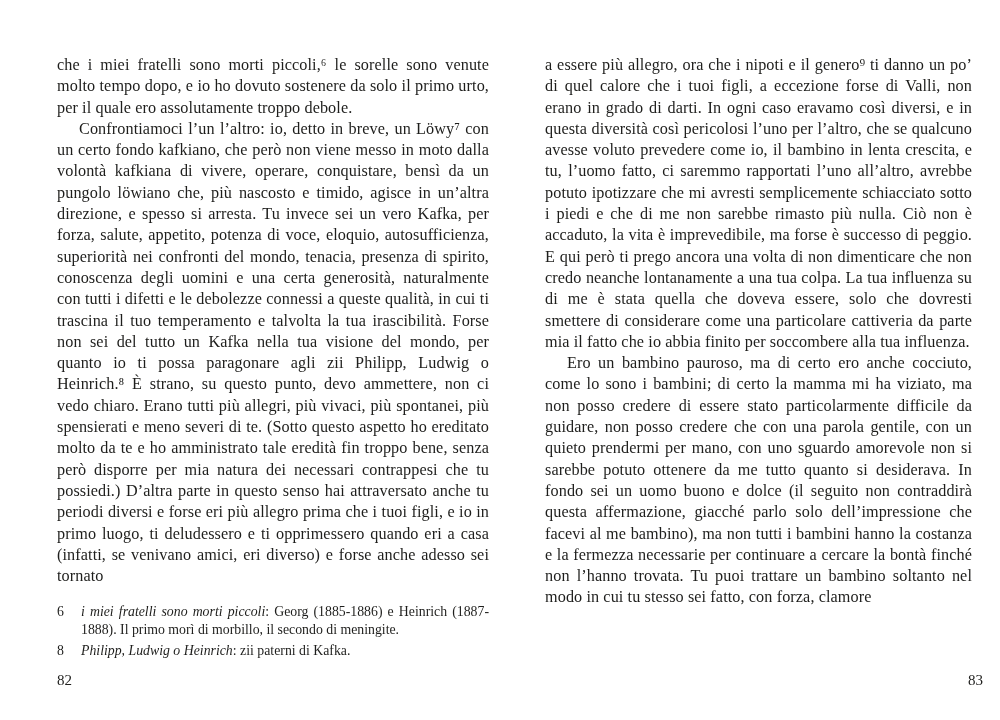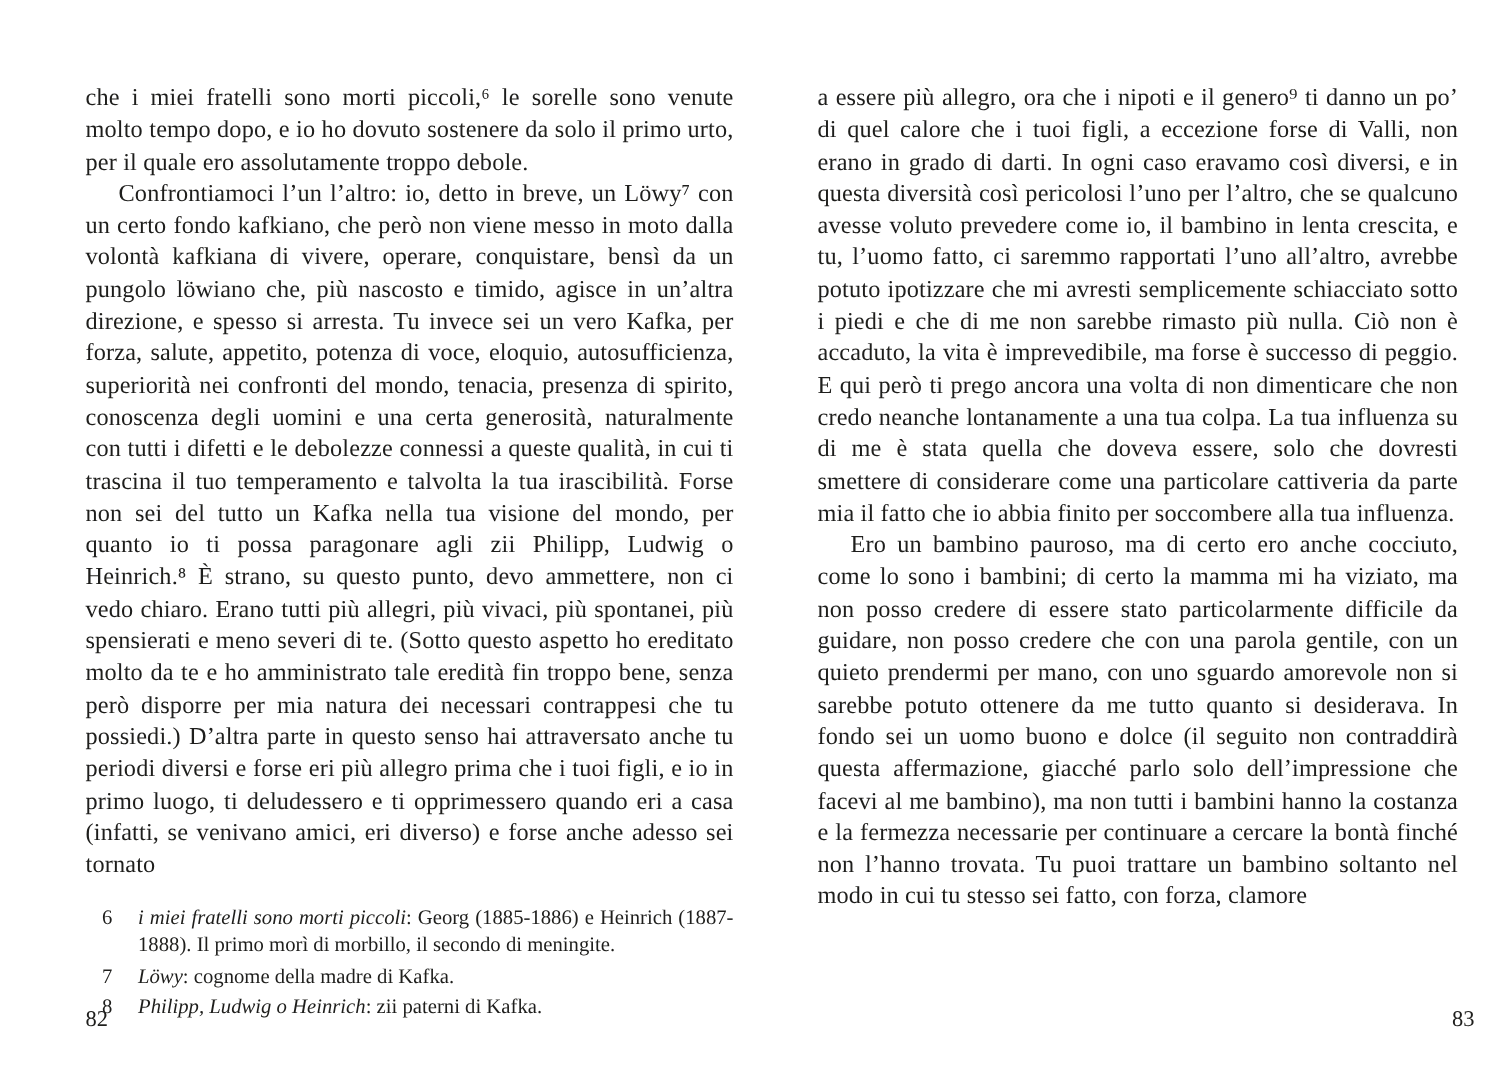--- a/index.html
+++ b/index.html
@@ -32,21 +32,21 @@
     hyphens: none;
   }
   .page-body p.indent { text-indent: 22px; }
 
   .footnotes {
     margin-top: 16px;
     font-size: 13.8px;
     line-height: 17.6px;
   }
   .footnote {
-    margin: 0 0 3px 11px;
+    margin: 0 0 3px 0;
     padding-left: 24px;
     text-indent: -24px;
     text-align: justify;
   }
   .fn-num {
     display: inline-block;
     width: 24px;
     text-indent: 0;
   }
   .fn-term { font-style: italic; }
@@ -65,21 +65,20 @@
 
 <div class="canvas">
 
   <section class="page page-left">
     <div class="page-body">
         <p class="body-par">che i miei fratelli sono morti piccoli,⁶ le sorelle sono venute molto tempo dopo, e io ho dovuto sostenere da solo il primo urto, per il quale ero assolutamente troppo debole.</p>
         <p class="body-par indent">Confrontiamoci l’un l’altro: io, detto in breve, un Löwy⁷ con un certo fondo kafkiano, che però non viene messo in moto dalla volontà kafkiana di vivere, operare, conquistare, bensì da un pungolo löwiano che, più nascosto e timido, agisce in un’altra direzione, e spesso si arresta. Tu invece sei un vero Kafka, per forza, salute, appetito, potenza di voce, eloquio, autosufficienza, superiorità nei confronti del mondo, tenacia, presenza di spirito, conoscenza degli uomini e una certa generosità, naturalmente con tutti i difetti e le debolezze connessi a queste qualità, in cui ti trascina il tuo temperamento e talvolta la tua irascibilità. Forse non sei del tutto un Kafka nella tua visione del mondo, per quanto io ti possa paragonare agli zii Philipp, Ludwig o Heinrich.⁸ È strano, su questo punto, devo ammettere, non ci vedo chiaro. Erano tutti più allegri, più vivaci, più spontanei, più spensierati e meno severi di te. (Sotto questo aspetto ho ereditato molto da te e ho amministrato tale eredità fin troppo bene, senza però disporre per mia natura dei necessari contrappesi che tu possiedi.) D’altra parte in questo senso hai attraversato anche tu periodi diversi e forse eri più allegro prima che i tuoi figli, e io in primo luogo, ti deludessero e ti opprimessero quando eri a casa (infatti, se venivano amici, eri diverso) e forse anche adesso sei tornato</p>
       </div>
     <div class="footnotes">
         <div class="footnote"><span class="fn-num">6</span><span class="fn-term">i miei fratelli sono morti piccoli</span><span class="fn-text">: Georg (1885-1886) e Heinrich (1887-1888). Il primo morì di morbillo, il secondo di meningite.</span></div>
-        <div class="footnote"><span class="fn-num">7</span><span class="fn-term">Löwy</span><span class="fn-text">: cognome della madre di Kafka.</span></div>
         <div class="footnote"><span class="fn-num">8</span><span class="fn-term">Philipp, Ludwig o Heinrich</span><span class="fn-text">: zii paterni di Kafka.</span></div>
       </div>
   </section>
 
   <section class="page page-right">
     <div class="page-body">
         <p class="body-par">a essere più allegro, ora che i nipoti e il genero⁹ ti danno un po’ di quel calore che i tuoi figli, a eccezione forse di Valli, non erano in grado di darti. In ogni caso eravamo così diversi, e in questa diversità così pericolosi l’uno per l’altro, che se qualcuno avesse voluto prevedere come io, il bambino in lenta crescita, e tu, l’uomo fatto, ci saremmo rapportati l’uno all’altro, avrebbe potuto ipotizzare che mi avresti semplicemente schiacciato sotto i piedi e che di me non sarebbe rimasto più nulla. Ciò non è accaduto, la vita è imprevedibile, ma forse è successo di peggio. E qui però ti prego ancora una volta di non dimenticare che non credo neanche lontanamente a una tua colpa. La tua influenza su di me è stata quella che doveva essere, solo che dovresti smettere di considerare come una particolare cattiveria da parte mia il fatto che io abbia finito per soccombere alla tua influenza.</p>
         <p class="body-par indent">Ero un bambino pauroso, ma di certo ero anche cocciuto, come lo sono i bambini; di certo la mamma mi ha viziato, ma non posso credere di essere stato particolarmente difficile da guidare, non posso credere che con una parola gentile, con un quieto prendermi per mano, con uno sguardo amorevole non si sarebbe potuto ottenere da me tutto quanto si desiderava. In fondo sei un uomo buono e dolce (il seguito non contraddirà questa affermazione, giacché parlo solo dell’impressione che facevi al me bambino), ma non tutti i bambini hanno la costanza e la fermezza necessarie per continuare a cercare la bontà finché non l’hanno trovata. Tu puoi trattare un bambino soltanto nel modo in cui tu stesso sei fatto, con forza, clamore</p>
       </div>
   </section>

